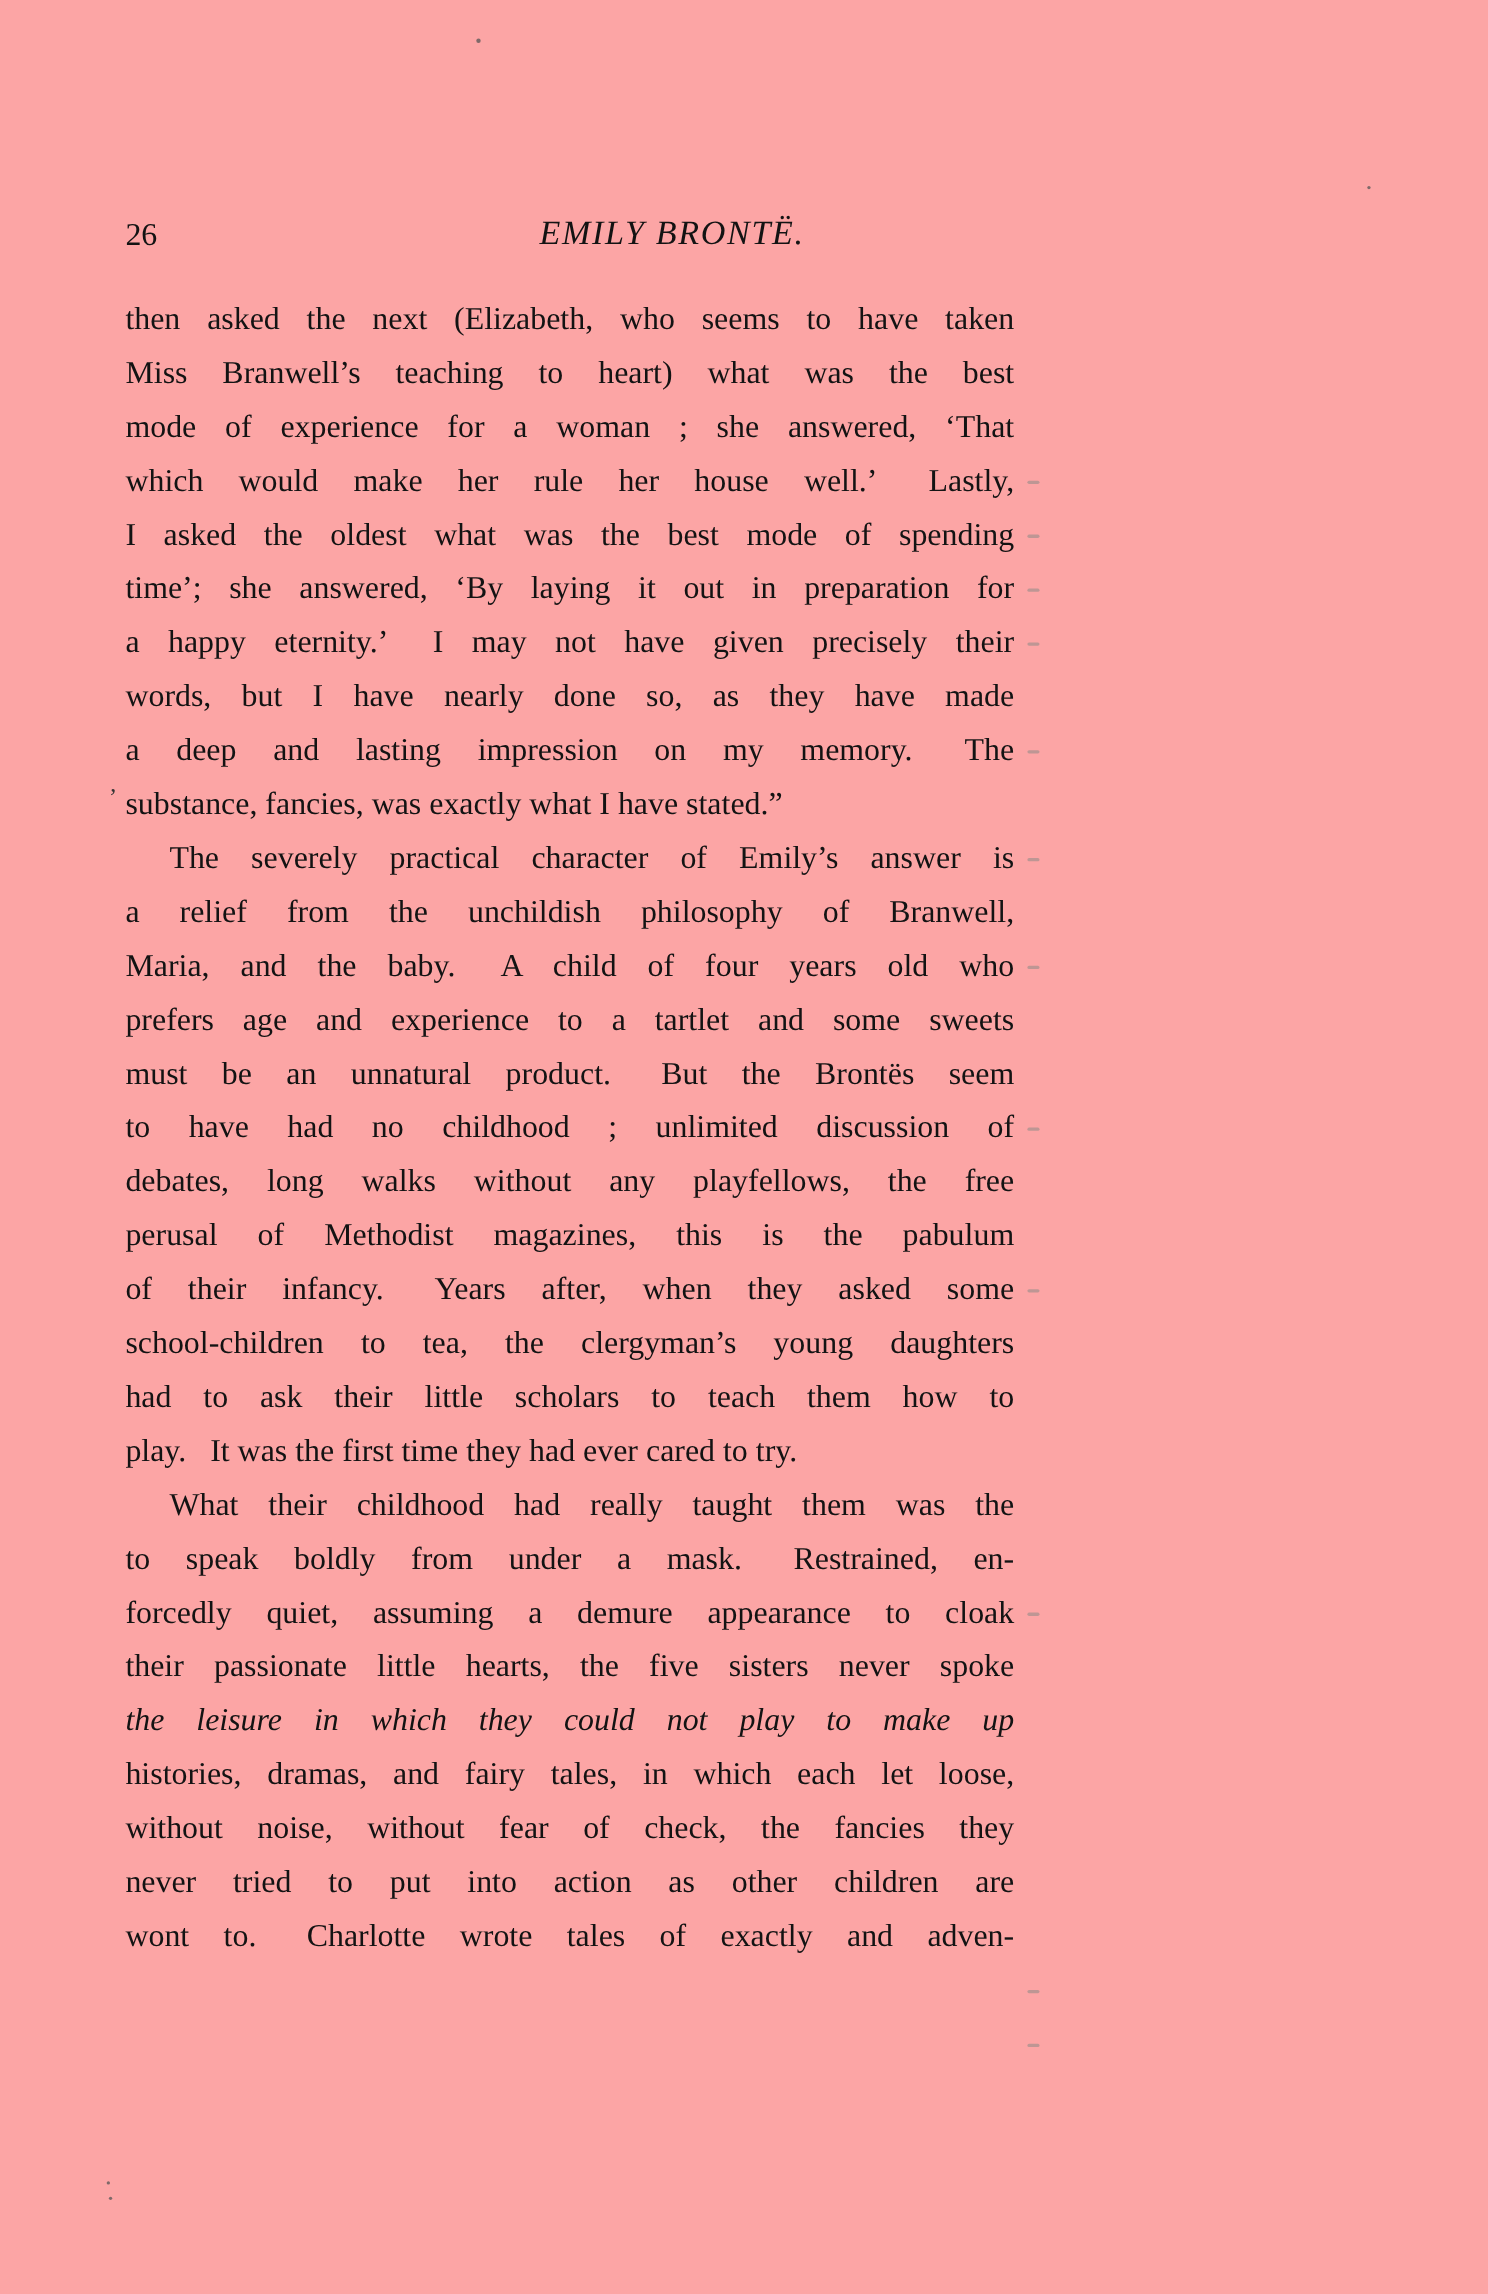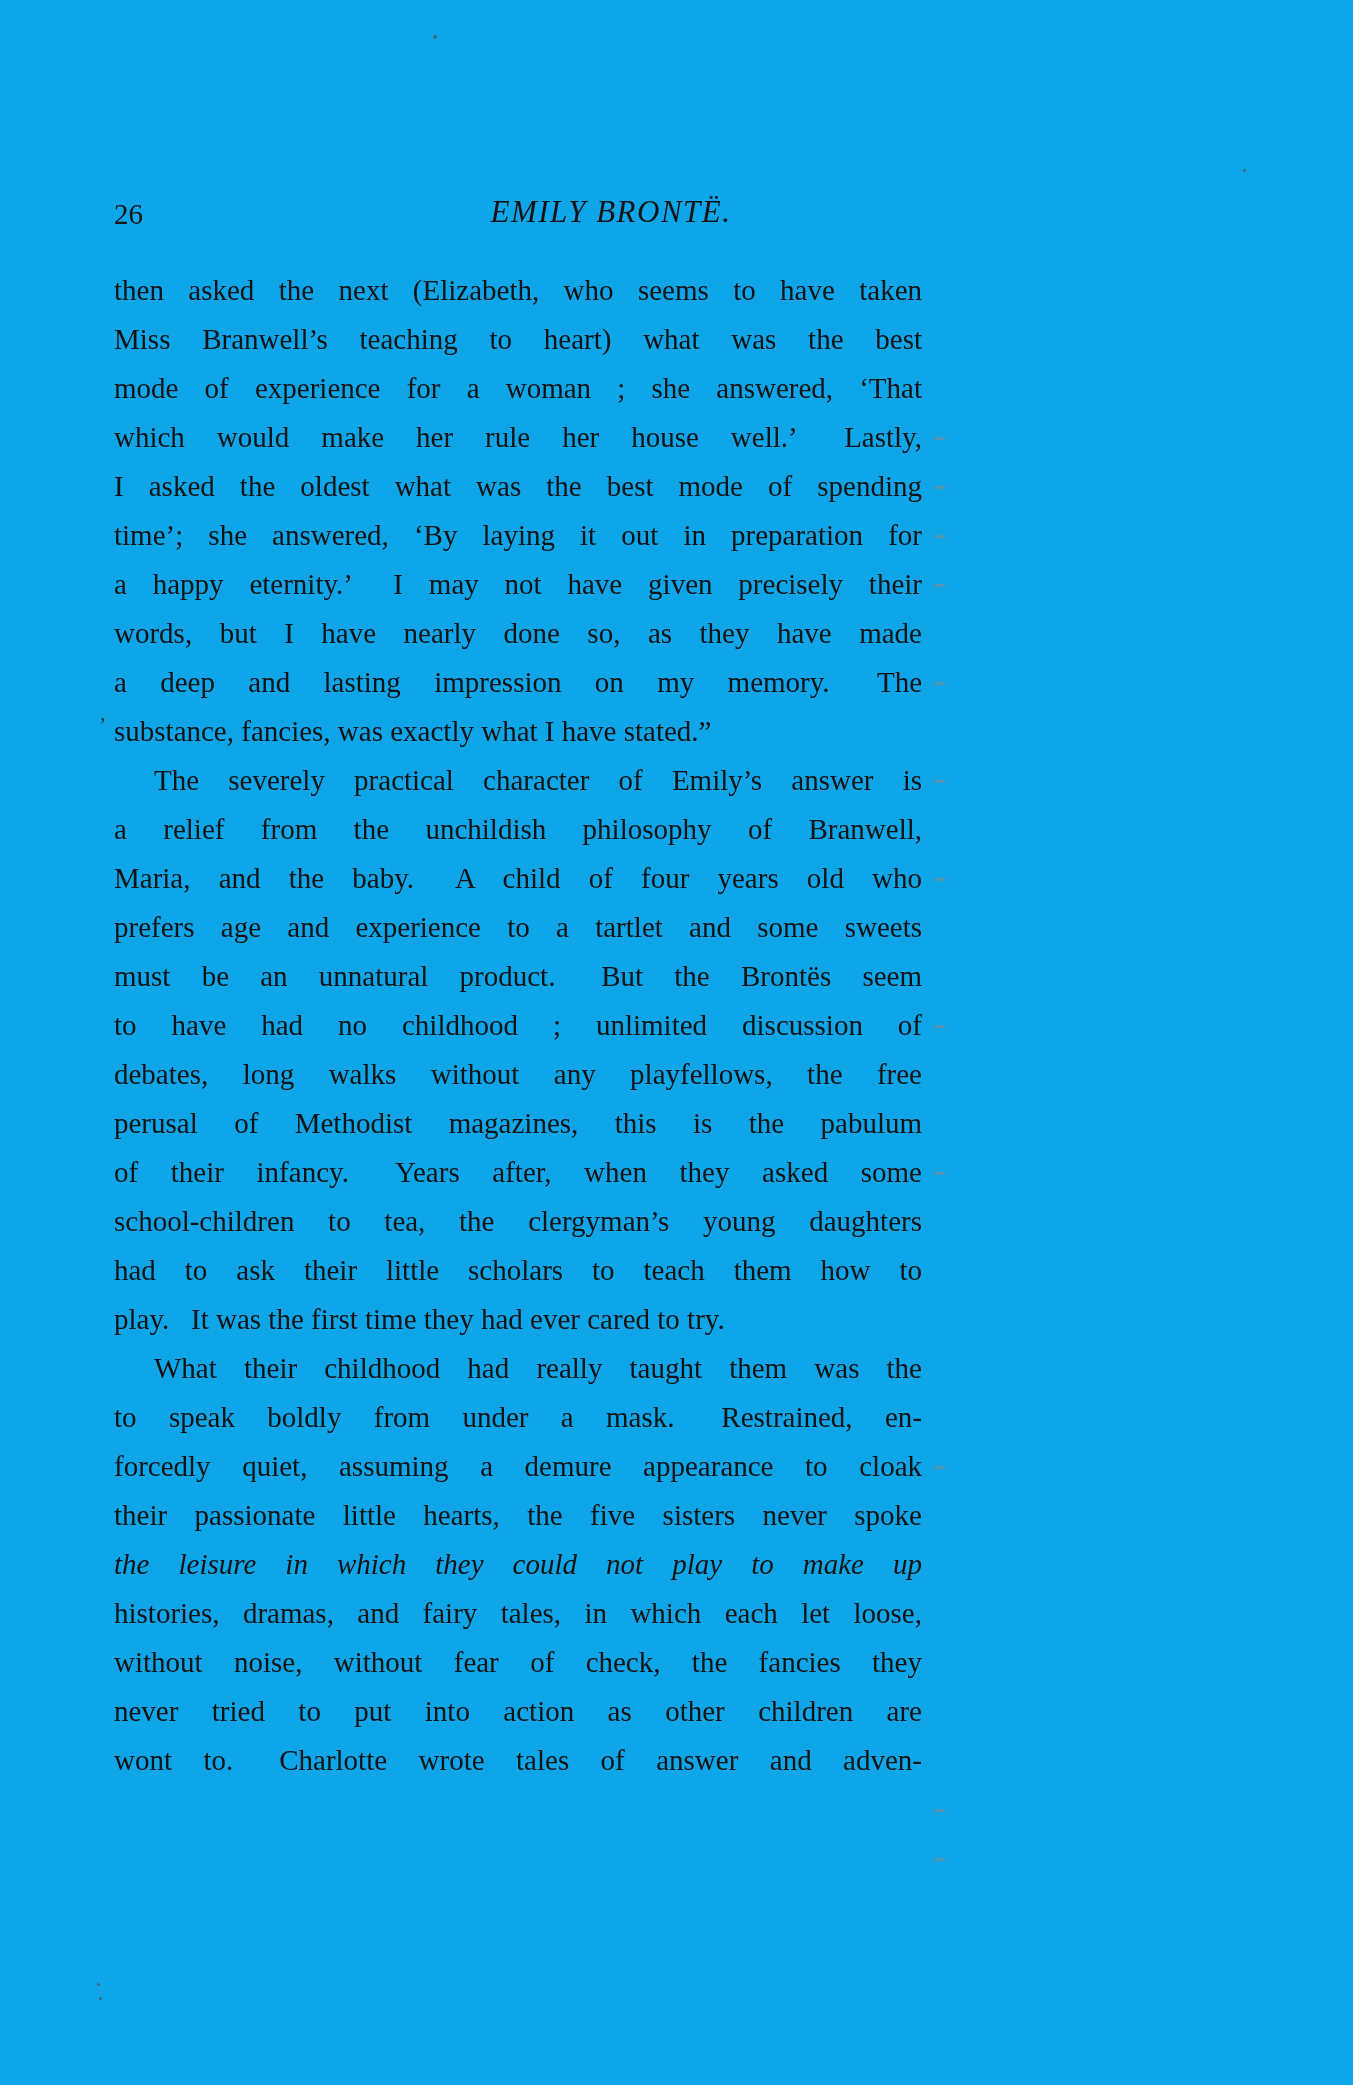--- a/index.html
+++ b/index.html
@@ -1,20 +1,20 @@
 <!DOCTYPE html>
 <html><head>
 <meta charset="utf-8">
 <style>
   html,body{margin:0;padding:0;background:#e8e8e6;}
   .page{
     position:relative;
     width:1353px;height:2085px;
     margin:0 auto;
-    background:#0ea5e9;
+    background:#fca5a5;
     font-family:"Liberation Serif","DejaVu Serif",serif;
     color:#131313;
     overflow:hidden;
   }
   .pagenum{
     position:absolute;left:114px;top:196px;
     font-size:29px;line-height:36px;
   }
   .running-title{
     position:absolute;left:426px;top:192px;width:370px;
@@ -87,21 +87,21 @@
       <div class="line just">had to ask their little scholars to teach them how to</div>
       <div class="line">play.  It was the first time they had ever cared to try.</div>
       <div class="line just indent">What their childhood had really taught them was the</div>
       <div class="line just">to speak boldly from under a mask.  Restrained, en-</div>
       <div class="line just">forcedly quiet, assuming a demure appearance to cloak</div>
       <div class="line just">their passionate little hearts, the five sisters never spoke</div>
       <div class="line just italic">the leisure in which they could not play to make up</div>
       <div class="line just">histories, dramas, and fairy tales, in which each let loose,</div>
       <div class="line just">without noise, without fear of check, the fancies they</div>
       <div class="line just">never tried to put into action as other children are</div>
-      <div class="line just">wont to.  Charlotte wrote tales of answer and adven-</div>
+      <div class="line just">wont to.  Charlotte wrote tales of exactly and adven-</div>
     </div>
 
   <span class="margin-mark">’</span>
 
   <div id="artifacts">
       <div class="speck" style="left: 433px; top: 35px; width: 4px; height: 4px;"></div>
       <div class="speck" style="left: 1243px; top: 169px; width: 3px; height: 3px;"></div>
       <div class="speck" style="left: 97px; top: 1983px; width: 3px; height: 3px;"></div>
       <div class="speck" style="left: 99px; top: 1997px; width: 3px; height: 3px;"></div>
       <div class="rdash" style="top: 437px;"></div>

